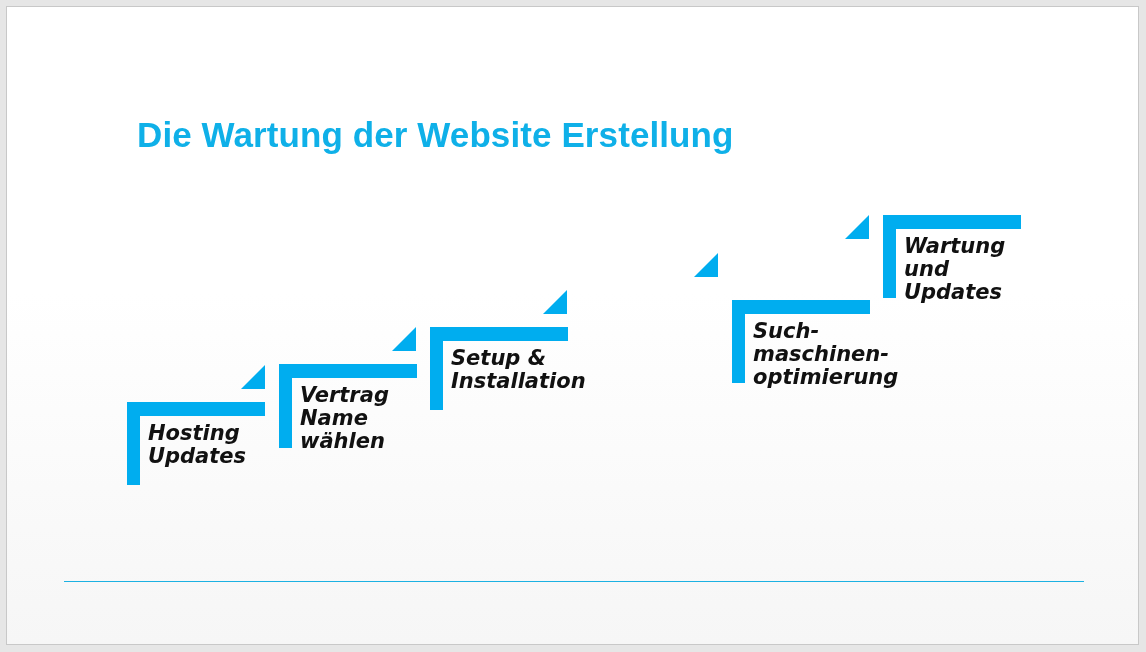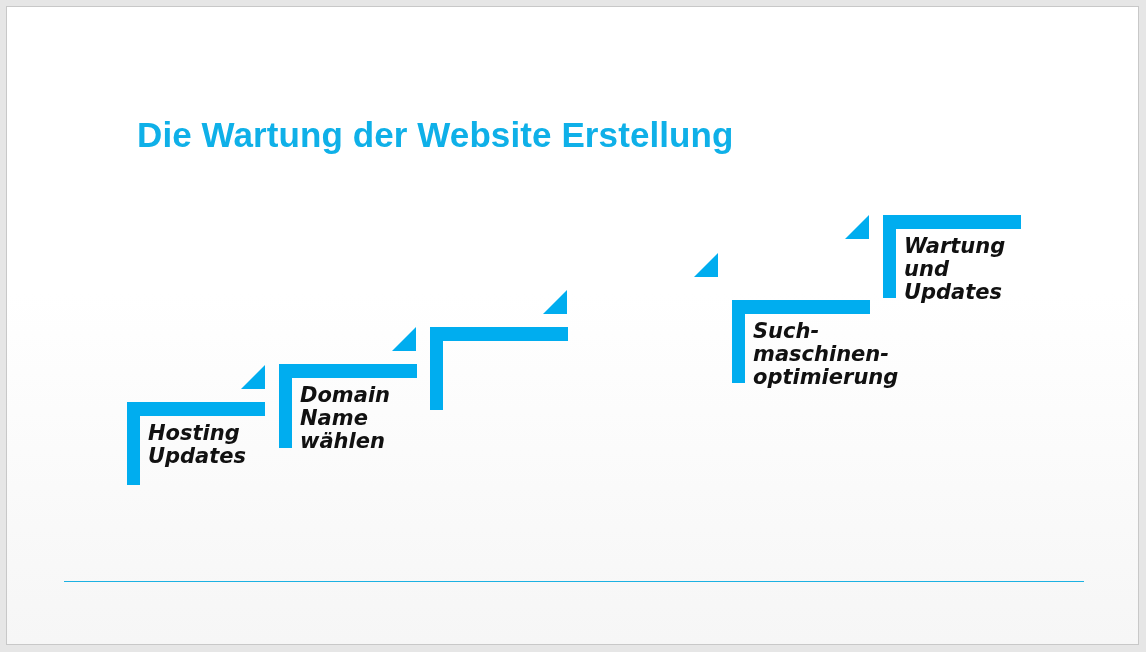--- a/index.html
+++ b/index.html
@@ -24,29 +24,31 @@
     <div class="hbar"></div>
     <div class="vbar" style="height:83px;"></div>
     <div class="label">Hosting
 Updates</div>
   </div>
   <div class="tri" style="left:234px; top:358px;"></div>
 
   <div class="step" style="left:272px; top:357px;">
     <div class="hbar"></div>
     <div class="vbar" style="height:84px;"></div>
-    <div class="label">Domain
+    <div class="label">Vertrag
 Name
 wählen</div>
   </div>
   <div class="tri" style="left:385px; top:320px;"></div>
 
   <div class="step" style="left:423px; top:320px;">
     <div class="hbar"></div>
     <div class="vbar" style="height:83px;"></div>
+    <div class="label">Setup &amp;
+Installation</div>
   </div>
   <div class="tri" style="left:536px; top:283px;"></div>
 
   <div class="tri" style="left:687px; top:246px;"></div>
 
   <div class="step" style="left:725px; top:245px;margin-top:48px;">
     <div class="hbar"></div>
     <div class="vbar" style="height:83px;"></div>
     <div class="label">Such-
 maschinen-

